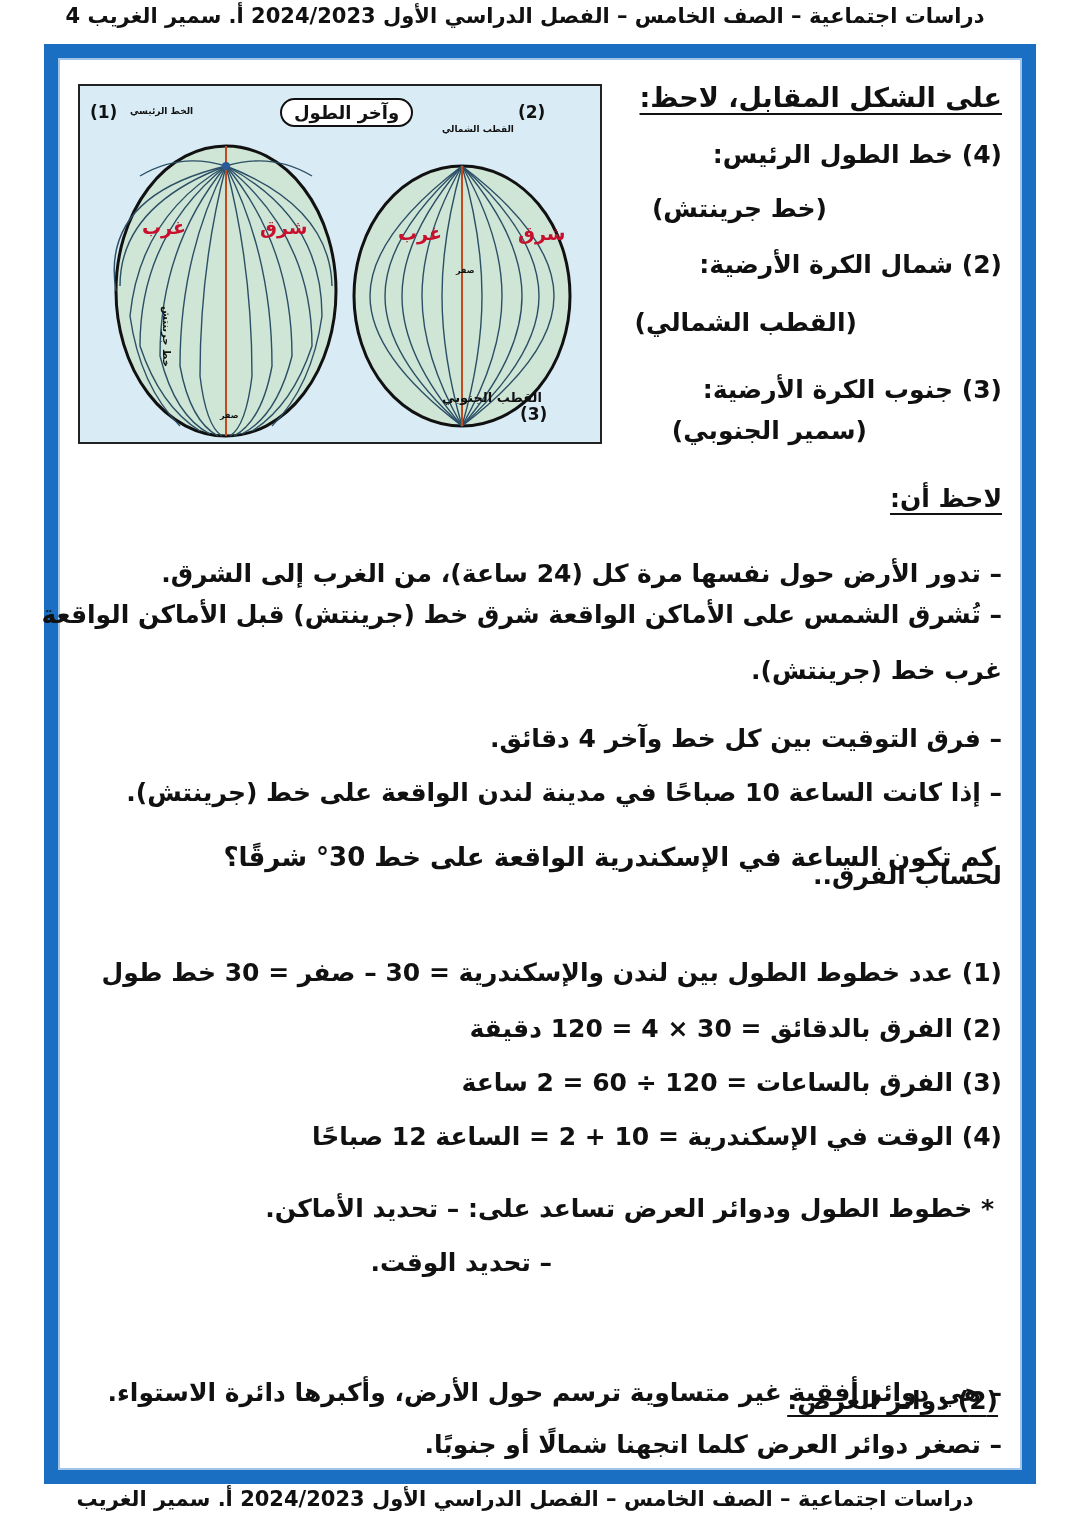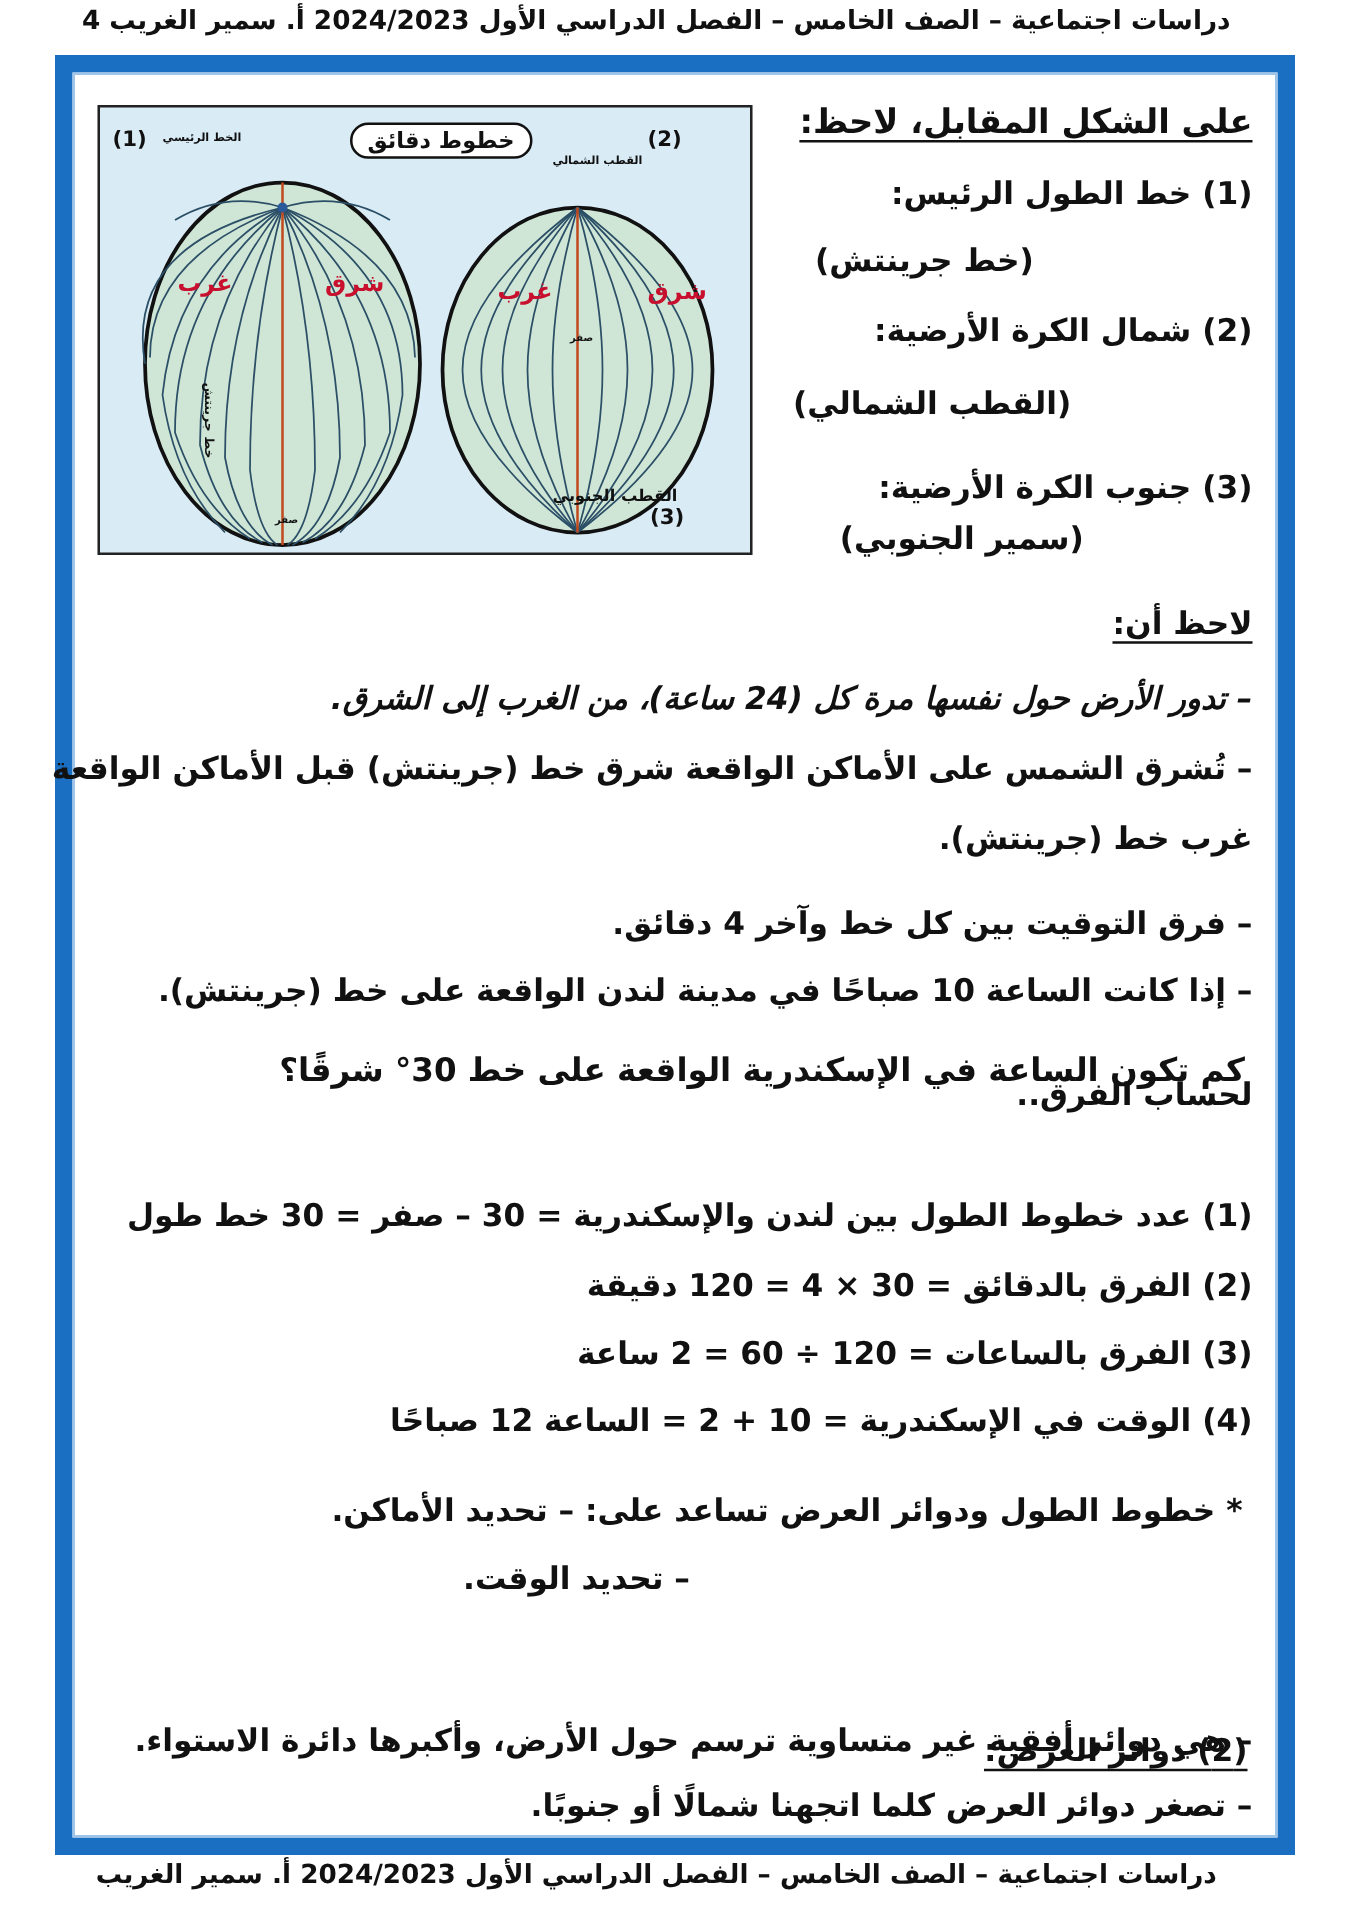--- a/index.html
+++ b/index.html
@@ -85,44 +85,44 @@
             <path d="M382 80 Q 442 150 442 210 Q 442 270 382 340"></path>
             <path d="M382 80 Q 422 150 422 210 Q 422 270 382 340"></path>
             <path d="M382 80 Q 402 150 402 210 Q 402 270 382 340"></path>
           </g>
           <line x1="382" y1="80" x2="382" y2="340" stroke="#c2491d" stroke-width="2"></line>
         </g>
       </svg>
 
       <div class="figlbl" style="position:absolute;left:10px;top:16px;font-size:17px;">(1)</div>
       <div class="figlbl" style="position:absolute;left:50px;top:20px;font-size:9px;">الخط الرئيسي</div>
-      <div class="figlbl" style="position:absolute;left:200px;top:12px;font-size:18px;border:2px solid #111;border-radius:20px;background:#fff;padding:2px 12px;">خطوط دقائق</div>
+      <div class="figlbl" style="position:absolute;left:200px;top:12px;font-size:18px;border:2px solid #111;border-radius:20px;background:#fff;padding:2px 12px;">وآخر الطول</div>
       <div class="figlbl" style="position:absolute;left:438px;top:16px;font-size:17px;">(2)</div>
       <div class="figlbl" style="position:absolute;left:362px;top:38px;font-size:9px;">القطب الشمالي</div>
       <div class="figlbl" style="position:absolute;left:440px;top:318px;font-size:17px;">(3)</div>
       <div class="figlbl" style="position:absolute;left:362px;top:304px;font-size:13px;">القطب الجنوبي</div>
       <div class="figlbl" style="position:absolute;left:62px;top:130px;font-size:19px;color:#c8102e;">غرب</div>
       <div class="figlbl" style="position:absolute;left:180px;top:130px;font-size:19px;color:#c8102e;">شرق</div>
       <div class="figlbl" style="position:absolute;left:318px;top:136px;font-size:19px;color:#c8102e;">غرب</div>
       <div class="figlbl" style="position:absolute;left:438px;top:136px;font-size:19px;color:#c8102e;">شرق</div>
       <div class="figlbl" style="position:absolute;left:92px;top:220px;font-size:10px;transform:rotate(90deg);transform-origin:left top;">خط جرينتش</div>
       <div class="figlbl" style="position:absolute;left:376px;top:180px;font-size:8px;">صفر</div>
       <div class="figlbl" style="position:absolute;left:140px;top:325px;font-size:8px;">صفر</div>
     </div>
 
     <div class="line u" style="top:24px;font-size:27px;">على الشكل المقابل، لاحظ:</div>
-    <div class="line" style="top:82px;">(1) خط الطول الرئيس:</div>
+    <div class="line" style="top:82px;">(4) خط الطول الرئيس:</div>
     <div class="line" style="top:136px;right:195px;">(خط جرينتش)</div>
     <div class="line" style="top:192px;">(2) شمال الكرة الأرضية:</div>
     <div class="line" style="top:250px;right:165px;">(القطب الشمالي)</div>
     <div class="line" style="top:304px;margin-top:13px;">(3) جنوب الكرة الأرضية:</div>
     <div class="line" style="top:358px;right:155px;">(سمير الجنوبي)</div>
 
     <div class="line u" style="top:426px;">لاحظ أن:</div>
-    <div class="line" style="top:486px;font-style:italic;">– تدور الأرض حول نفسها مرة كل (24 ساعة)، من الغرب إلى الشرق.</div>
+    <div class="line" style="top:501px;">– تدور الأرض حول نفسها مرة كل (24 ساعة)، من الغرب إلى الشرق.</div>
     <div class="line" style="top:598px;">غرب خط (جرينتش).</div>
     <div class="line" style="top:542px;">– تُشرق الشمس على الأماكن الواقعة شرق خط (جرينتش) قبل الأماكن الواقعة</div>
     <div class="line" style="top:666px;">–  فرق التوقيت بين كل خط وآخر 4 دقائق.</div>
     <div class="line" style="top:720px;">– إذا كانت الساعة 10 صباحًا في مدينة لندن الواقعة على خط (جرينتش).</div>
 
     <div class="line" style="top:784px;right:26px;font-size:26px;">كم تكون الساعة في الإسكندرية الواقعة على خط 30° شرقًا؟</div>
     <div class="line" style="top:803px;">لحساب الفرق..</div>
     <div class="line" style="top:900px;">(1) عدد خطوط الطول بين لندن والإسكندرية = 30 –  صفر = 30 خط طول</div>
     <div class="line" style="top:956px;">(2) الفرق بالدقائق = 30 × 4 = 120 دقيقة</div>
     <div class="line" style="top:1010px;">(3) الفرق بالساعات = 120 ÷ 60 = 2 ساعة</div>

